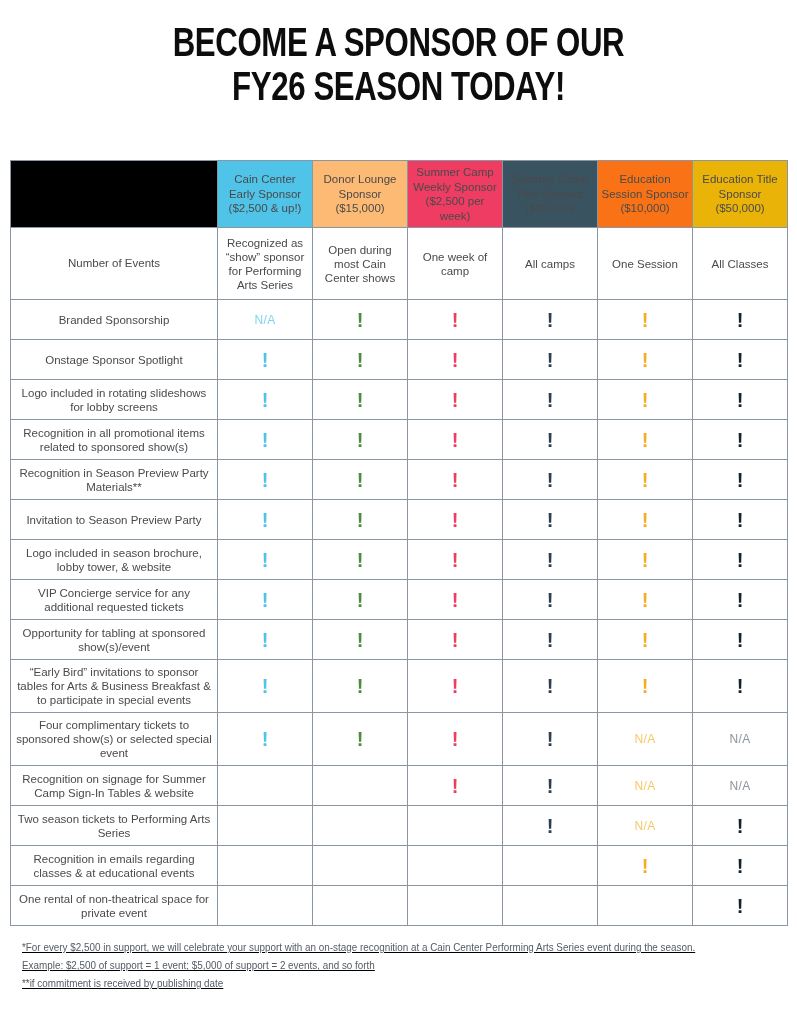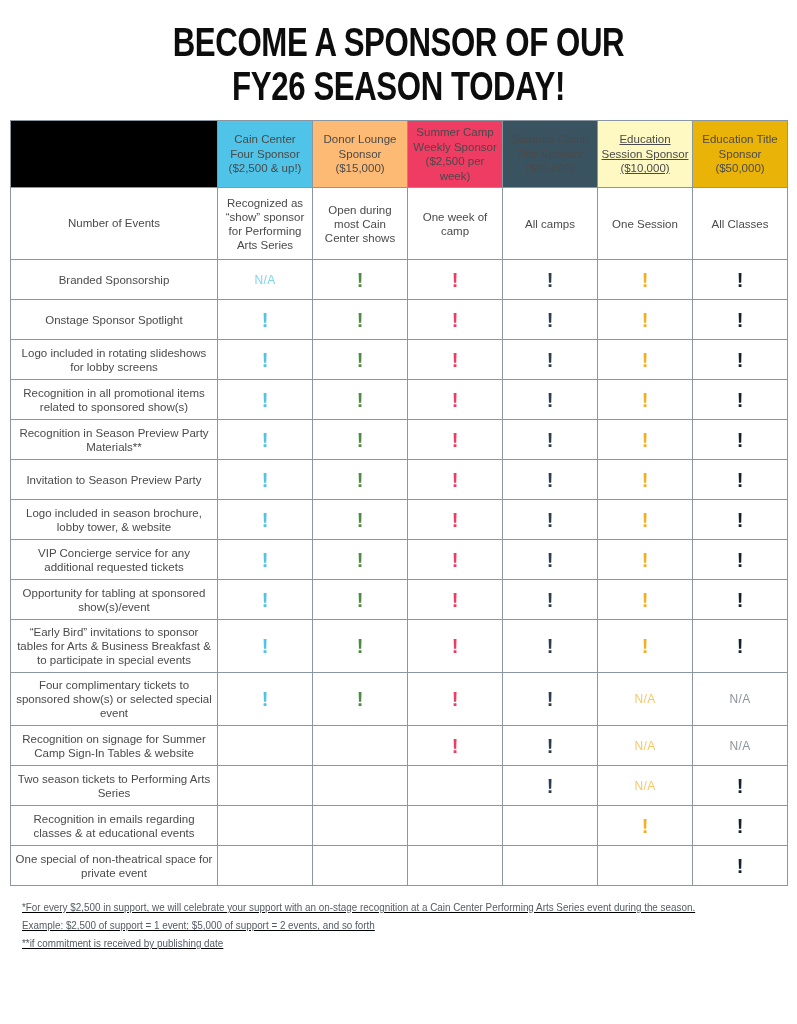--- a/index.html
+++ b/index.html
@@ -37,20 +37,21 @@
   }
 
   
   .table-wrap {
     padding: 0 10px;
   }
   table.matrix {
     width: 777px;
     border-collapse: collapse;
     table-layout: fixed;
+    margin-top: 40px;
   }
   table.matrix td, table.matrix th {
     border: 1px solid #8a97a3;
     vertical-align: middle;
     text-align: center;
     font-family: "Liberation Sans", sans-serif;
     font-size: 11.5px;
     line-height: 14px;
     color: #4a4a4a;
     padding: 5px 3px;
@@ -66,21 +67,21 @@
     border: 1px solid #8a97a3;
   }
   th.head-blank {
     background: #000000;
     border: 1px solid #8a97a3;
   }
   th.h-cain    { background: #4FC3E8; color: #f2fbfe; }
   th.h-donor   { background: #fdba74; color: #f1f7ef; }
   th.h-scweek  { background: #EE3C63; color: #fdf0f3; }
   th.h-sctitle { background: #3A5360; color: #e8edf0; }
-  th.h-edsess  { background: #fef9c3; color: #fdf5e6; text-decoration: underline; }
+  th.h-edsess  { background: #f97316; color: #fdf5e6; }
   th.h-edtitle { background: #eab308; color: #e6ecf2; }
 
   
   col.c-label  { width: 207px; }
   col.c-data   { width: 95px; }
 
   
   td.rowlabel {
     text-align: center;
     color: #4a4a4a;
@@ -150,21 +151,21 @@
           <col class="c-data">
         <col class="c-data">
           <col class="c-data">
           <col class="c-data">
       </colgroup>
       <thead>
         <tr class="head-row">
           <th class="head-blank"></th>
         <th class="h-cain">
               <div>Cain Center</div>
-              <div>Four Sponsor</div>
+              <div>Early Sponsor</div>
               <div>($2,500 &amp; up!)</div>
             </th>
             <th class="h-donor">
               <div>Donor Lounge</div>
               <div>Sponsor</div>
               <div>($15,000)</div>
             </th>
             <th class="h-scweek">
               <div>Summer Camp</div>
               <div>Weekly Sponsor</div>
@@ -329,21 +330,21 @@
           <tr>
             <td class="rowlabel">Recognition in emails regarding classes &amp; at educational events</td>
             <td class="cell"></td>
             <td class="cell"></td>
             <td class="cell"></td>
             <td class="cell"></td>
             <td class="cell"><span class="bang b-edsess">!</span></td>
             <td class="cell"><span class="bang b-edtitle">!</span></td>
           </tr>
           <tr>
-            <td class="rowlabel">One special of non-theatrical space for private event</td>
+            <td class="rowlabel">One rental of non-theatrical space for private event</td>
             <td class="cell"></td>
             <td class="cell"></td>
             <td class="cell"></td>
             <td class="cell"></td>
             <td class="cell"></td>
             <td class="cell"><span class="bang b-edtitle">!</span></td>
           </tr>
         </tbody>
     </table>
   </div>

